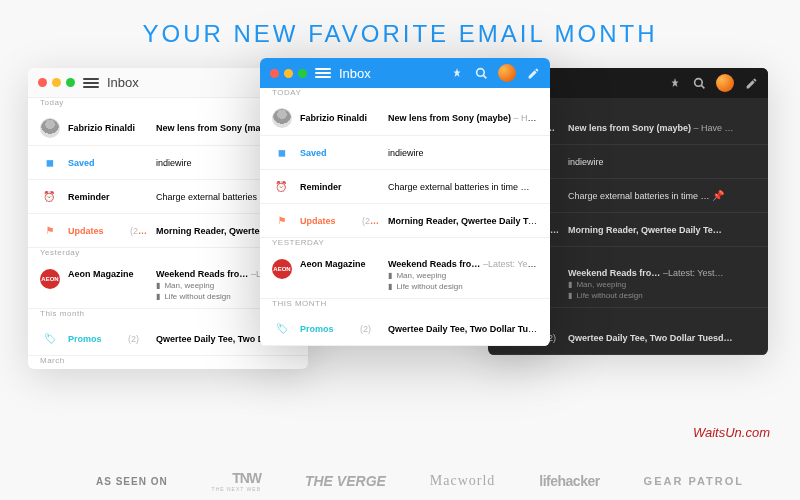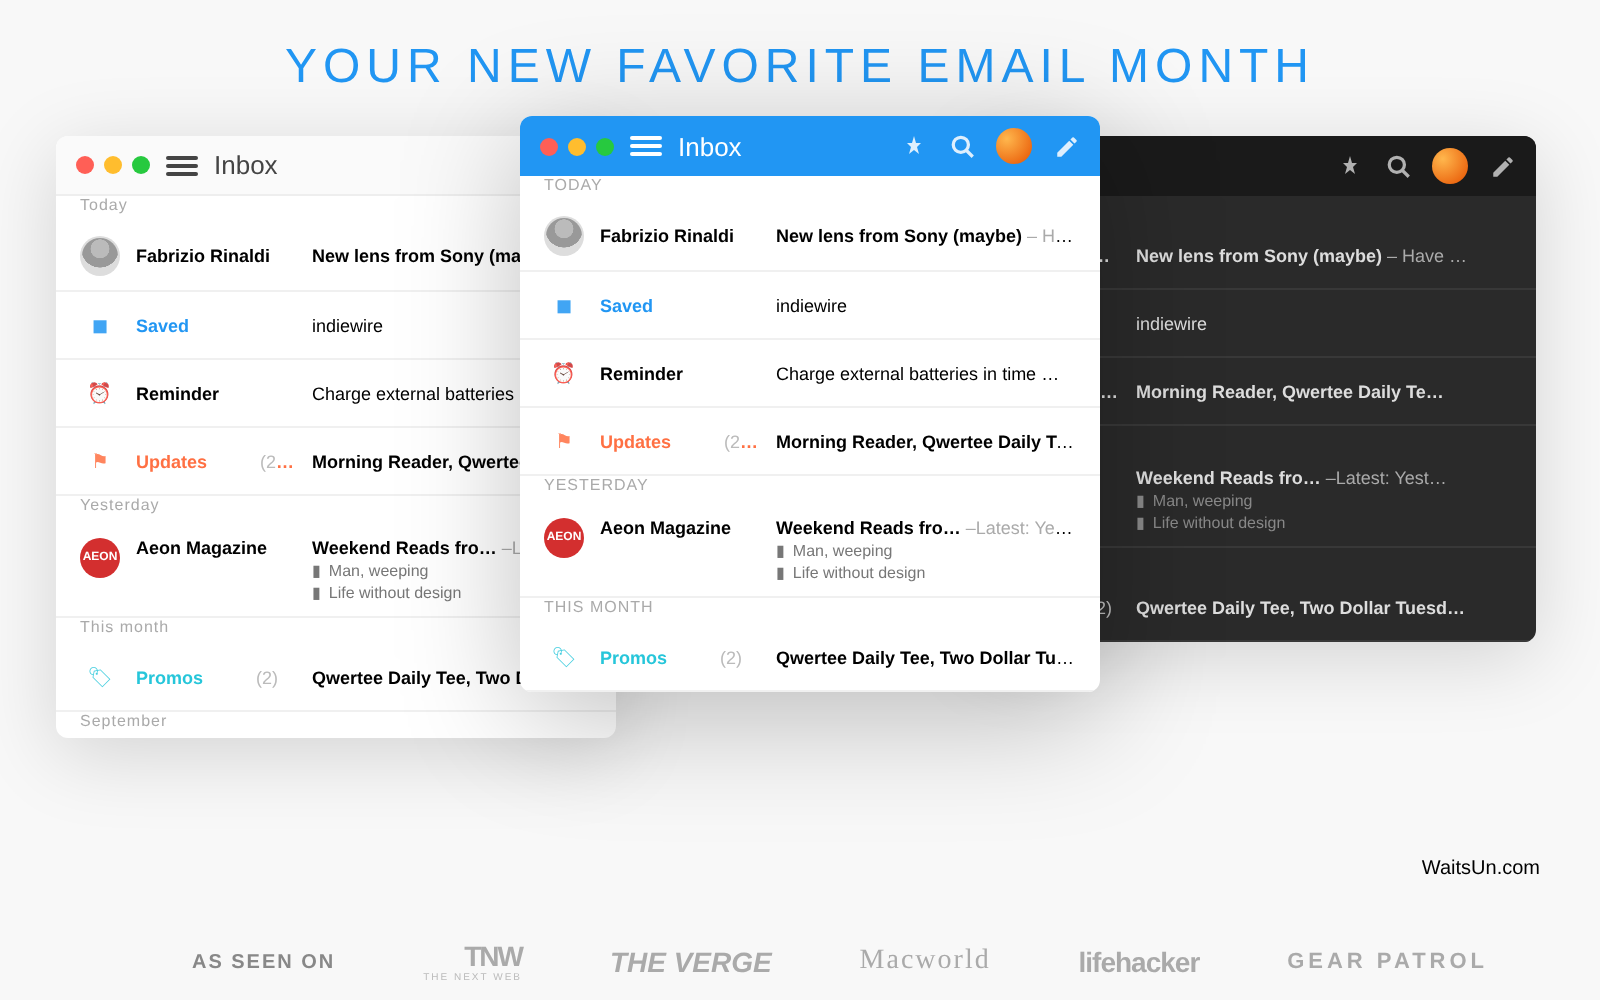--- a/index.html
+++ b/index.html
@@ -49,21 +49,21 @@
 .count { color: #bbb; font-weight: 400; padding-left: 24px; }
 .subject { flex: 1; font-size: 9px; white-space: nowrap; overflow: hidden; text-overflow: ellipsis; }
 .subject b { font-weight: 600; }
 .preview { color: #aaa; font-weight: 400; }
 .pin { color: #2196f3; font-size: 10px; }
 
 .attach { display: flex; flex-direction: column; gap: 2px; margin-top: 2px; }
 .attach-item { font-size: 8px; color: #777; display: flex; align-items: center; gap: 4px; }
 .win-dark .attach-item { color: #888; }
 
-.watermark { position: absolute; right: 30px; bottom: 60px; color: #000000; font-size: 10px; z-index: 5; }
+.watermark { position: absolute; right: 30px; bottom: 60px; color: #b91c1c; font-size: 13px; z-index: 5; font-style: italic; }
 
 .footer { position: absolute; bottom: 8px; left: 0; right: 4px; display: flex; align-items: center; justify-content: space-around; padding: 0 30px; color: #999; margin-left: 44px; }
 .footer .asseen { font-size: 10px; letter-spacing: 1px; font-weight: 600; color: #888; }
 .brand { font-weight: 700; font-size: 14px; color: #aaa; }
 .brand.tnw { letter-spacing: -1px; }
 .brand.verge { font-style: italic; }
 .brand.mac { font-weight: 400; font-family: Georgia, serif; letter-spacing: 1px; }
 .brand.life { font-weight: 600; letter-spacing: -0.5px;}
 .brand.gear { letter-spacing: 2px; font-size: 11px; }
 
@@ -141,21 +141,21 @@
             </div>
         </div>
       </div>
     </div>
     <div class="section-label">This month</div>
     <div class="row">
       <span class="ico" style="color:#26c6da;width:20px;">🏷</span>
       <div class="sender teal"><span>Promos</span><span class="count"> (2)</span></div>
       <div class="subject"><b>Qwertee Daily Tee, Two Dollar Tuesd…</b></div>
     </div>
-    <div class="section-label">September</div>
+    <div class="section-label">March</div>
   </div>
 
   <div class="win win-center">
     <div class="titlebar tb-blue">
       <div class="traffic">
         <span class="dot r"></span>
         <span class="dot y"></span>
         <span class="dot g"></span>
       </div>
       <div class="menu-icon">
@@ -255,20 +255,24 @@
       </div>
     </div>
     <div class="section-label">Today</div>
     <div class="row">
       <div class="sender" style="width:60px;">Fabrizio Rinaldi</div>
       <div class="subject"><b>New lens from Sony (maybe)</b><span class="preview"> – Have …</span></div>
     </div>
     <div class="row">
       <div class="sender" style="color:#999;width:60px;">ed</div>
       <div class="subject">indiewire</div>
+    </div>
+    <div class="row">
+      <div class="sender" style="width:60px;">ninder</div>
+      <div class="subject"><span>Charge external batteries in time …</span> <span class="pin">📌</span></div>
     </div>
     <div class="row">
       <div class="sender" style="width:60px;">lates <span class="count"> (25+)</span></div>
       <div class="subject"><b>Morning Reader, Qwertee Daily Te…</b></div>
     </div>
     <div class="section-label">Yesterday</div>
     <div class="row" style="align-items:flex-start;padding-top:8px;">
       <div class="sender" style="width:60px;">n Magazine</div>
       <div class="subject">
         <b>Weekend Reads fro…</b><span class="preview"> –Latest: Yest…</span>

